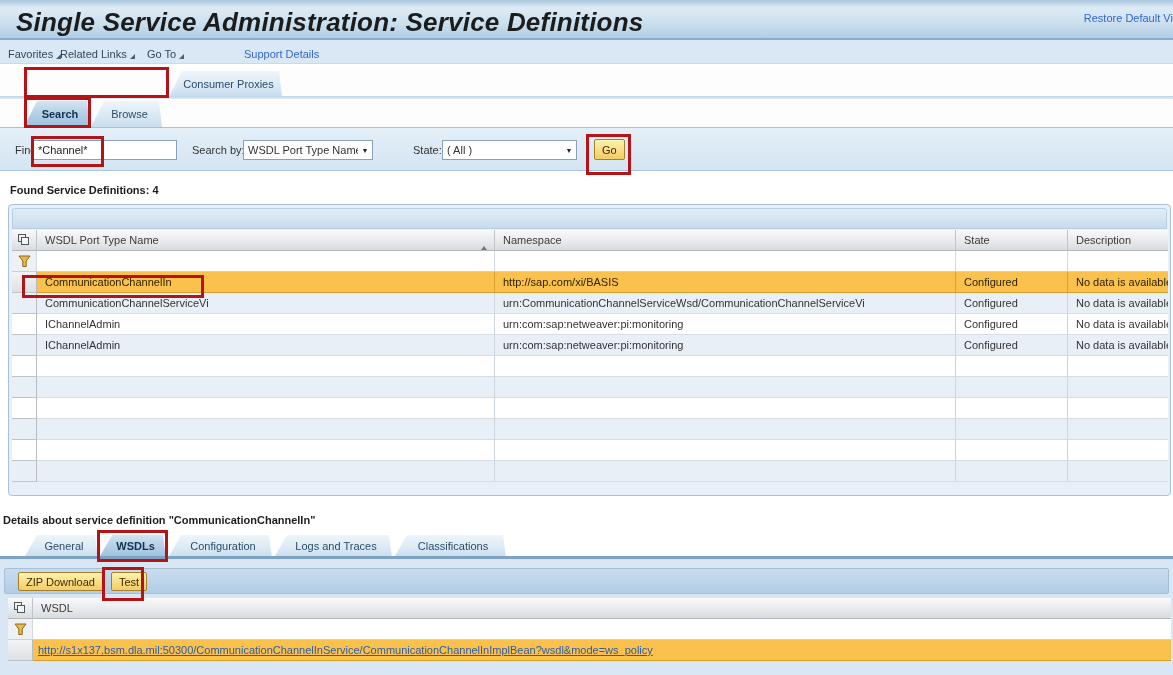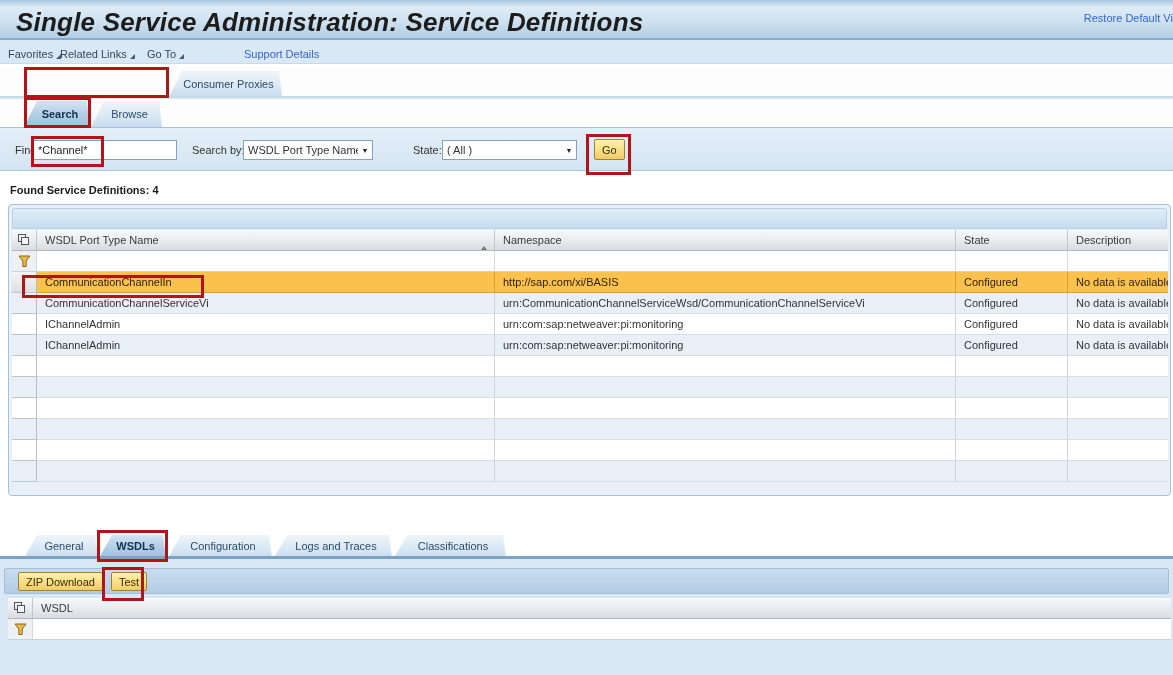--- a/index.html
+++ b/index.html
@@ -286,20 +286,21 @@
       <div class="trow drow row-blue">
           <div class="cell c0 sel-cell"></div>
           <div class="cell c1"></div>
           <div class="cell c2"></div>
           <div class="cell c3"></div>
           <div class="cell c4" style="border-right:none;"></div>
         </div>
     </div>
   </div>
 
+  <div class="details-title">Details about service definition "CommunicationChannelIn"</div>
 
   <div class="tabstrip3">
     <div class="tab inactive" style="left:24px; width:74px; height:23px; line-height:23px;">General</div>
     <div class="tab active" style="left:99px; width:67px; height:23px; line-height:23px;">WSDLs</div>
     <div class="tab inactive" style="left:168px; width:104px; height:23px; line-height:23px;">Configuration</div>
     <div class="tab inactive" style="left:274px; width:118px; height:23px; line-height:23px;">Logs and Traces</div>
     <div class="tab inactive" style="left:394px; width:112px; height:23px; line-height:23px;">Classifications</div>
   </div>
 
   <div class="details-panel">
@@ -320,20 +321,26 @@
           </div>
       </div>
       <div class="trow frow">
         <div class="cell w0" style="display:flex; align-items:center; justify-content:center; background:#eef1f3;">
           <svg width="13" height="13" viewBox="0 0 13 13">
               <path d="M1,1 L12,1 L8.2,6 L8.2,11.5 L4.8,11.5 L4.8,6 Z" fill="#e9b84e" stroke="#8a6914" stroke-width="1"></path>
             </svg>
         </div>
         <div class="cell w1" style="border-right:none;"></div>
       </div>
+      <div class="trow drow row-selected">
+        <div class="cell w0 sel-cell"></div>
+        <div class="cell w1" style="border-right:none; padding-left:5px;">
+          <span class="wsdl-link">http://s1x137.bsm.dla.mil:50300/CommunicationChannelInService/CommunicationChannelInImplBean?wsdl&amp;mode=ws_policy</span>
+        </div>
+      </div>
     </div>
   </div>
 
   <div class="ann" style="left:24px; top:67px; width:145px; height:31px;"></div>
   <div class="ann" style="left:24px; top:97px; width:67px; height:31px;"></div>
   <div class="ann" style="left:31px; top:136px; width:73px; height:31px;"></div>
   <div class="ann" style="left:586px; top:134px; width:45px; height:41px;"></div>
   <div class="ann" style="left:22px; top:275px; width:182px; height:23px;"></div>
   <div class="ann" style="left:97px; top:530px; width:71px; height:32px;"></div>
   <div class="ann" style="left:102px; top:567px; width:42px; height:34px;"></div>

